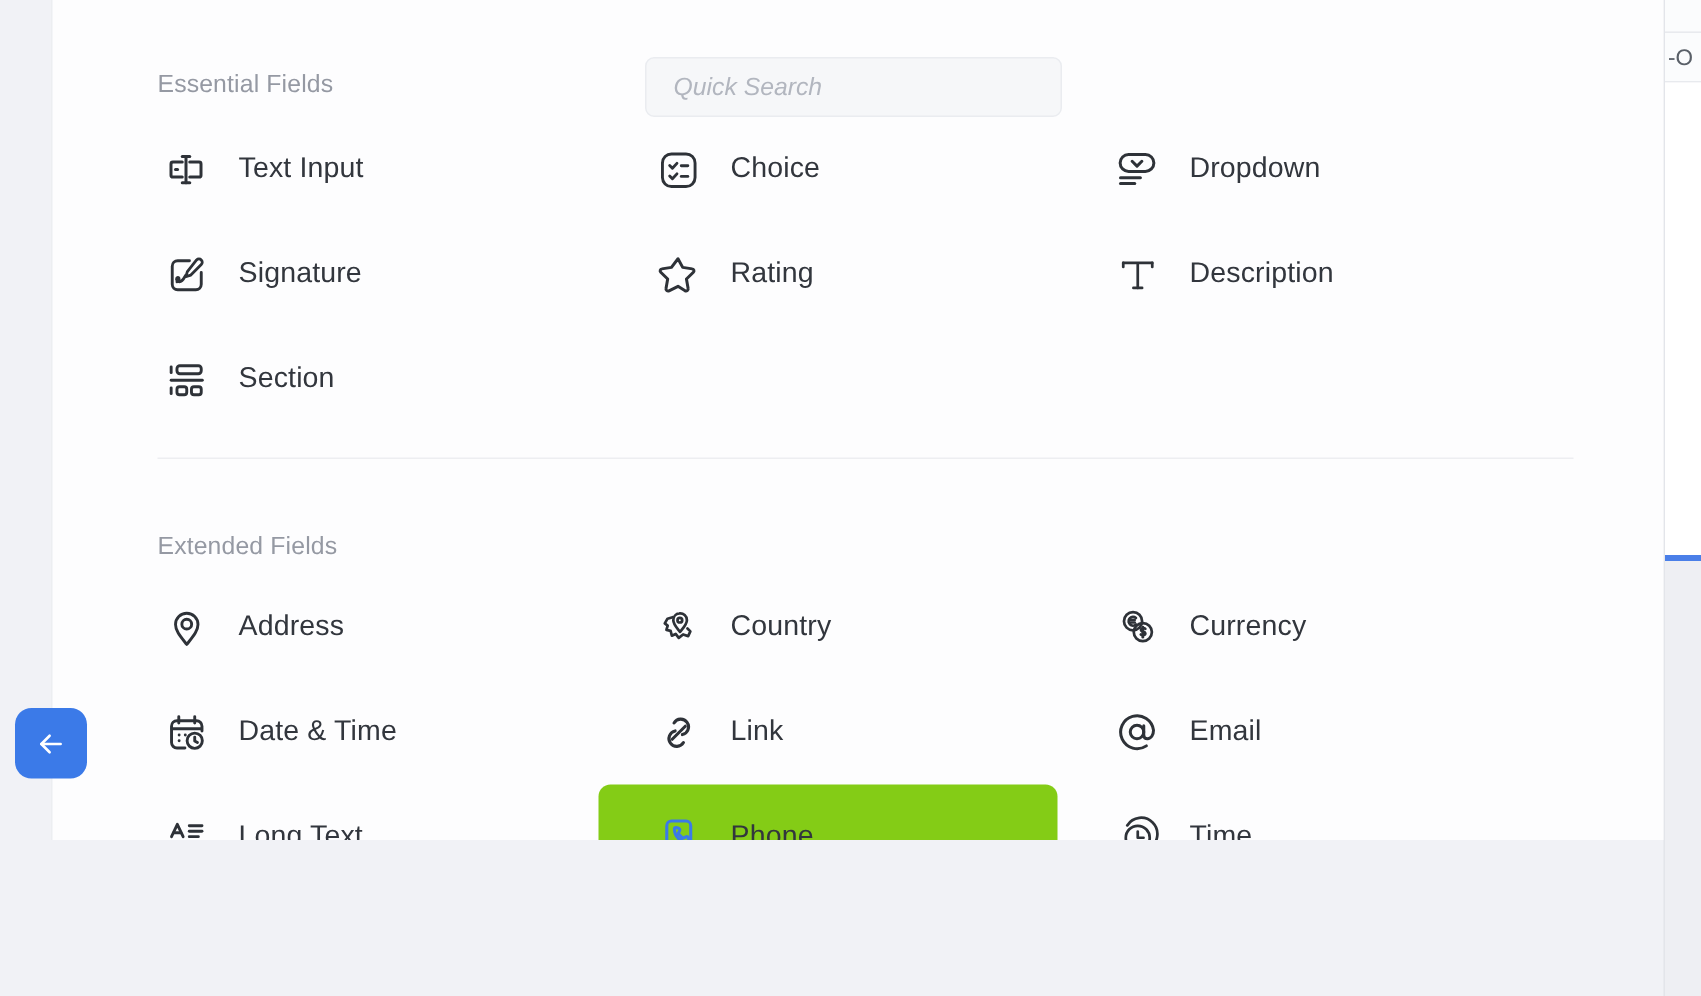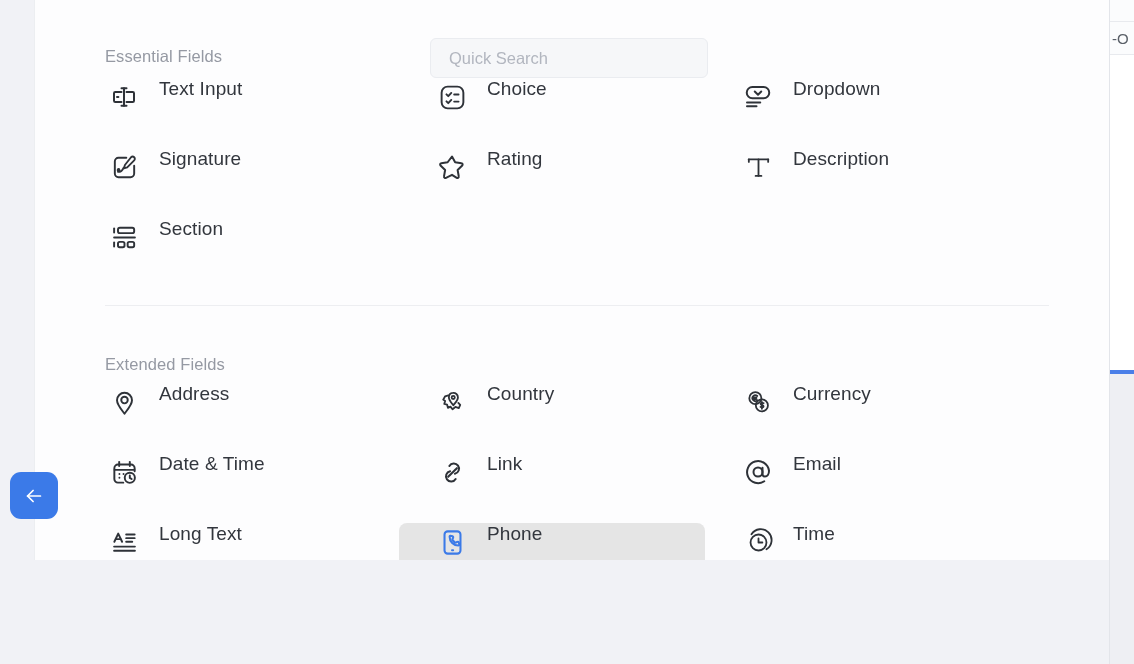--- a/index.html
+++ b/index.html
@@ -116,42 +116,43 @@
     width: 100%;
     height: 100%;
     background: #f6f7f9;
     border: 1px solid #eaecf0;
     border-radius: 6px;
     font-family: "Liberation Sans", sans-serif;
     font-size: 16.5px;
     color: #3a3f47;
     padding: 0 18px;
     outline: none;
+    font-style: italic;
   }
   .search-input::placeholder { color: #b2b6bf; }
 
   
   .grid {
     position: relative;
     display: grid;
     grid-template-columns: 328px 306px 306px;
     padding-left: 70px;
     row-gap: 0;
   }
   .field {
     display: flex;
-    align-items: flex-start;
+    align-items: center;
     gap: 16px;
     height: 70px;
     padding-left: 0;
     border-radius: 8px;
     cursor: pointer;
     background: transparent;
   }
-  .field.selected { background: #e5e5e5; gap: 16px; }
+  .field.selected { background: #84cc16; gap: 16px; }
   .field .ic {
     flex: 0 0 38px;
     width: 38px; height: 38px;
     display: flex;
     align-items: center;
     justify-content: center;
     color: #2e3238;
   }
   .field.selected .ic { color: #3b7ae8; }
   .field .lbl {

